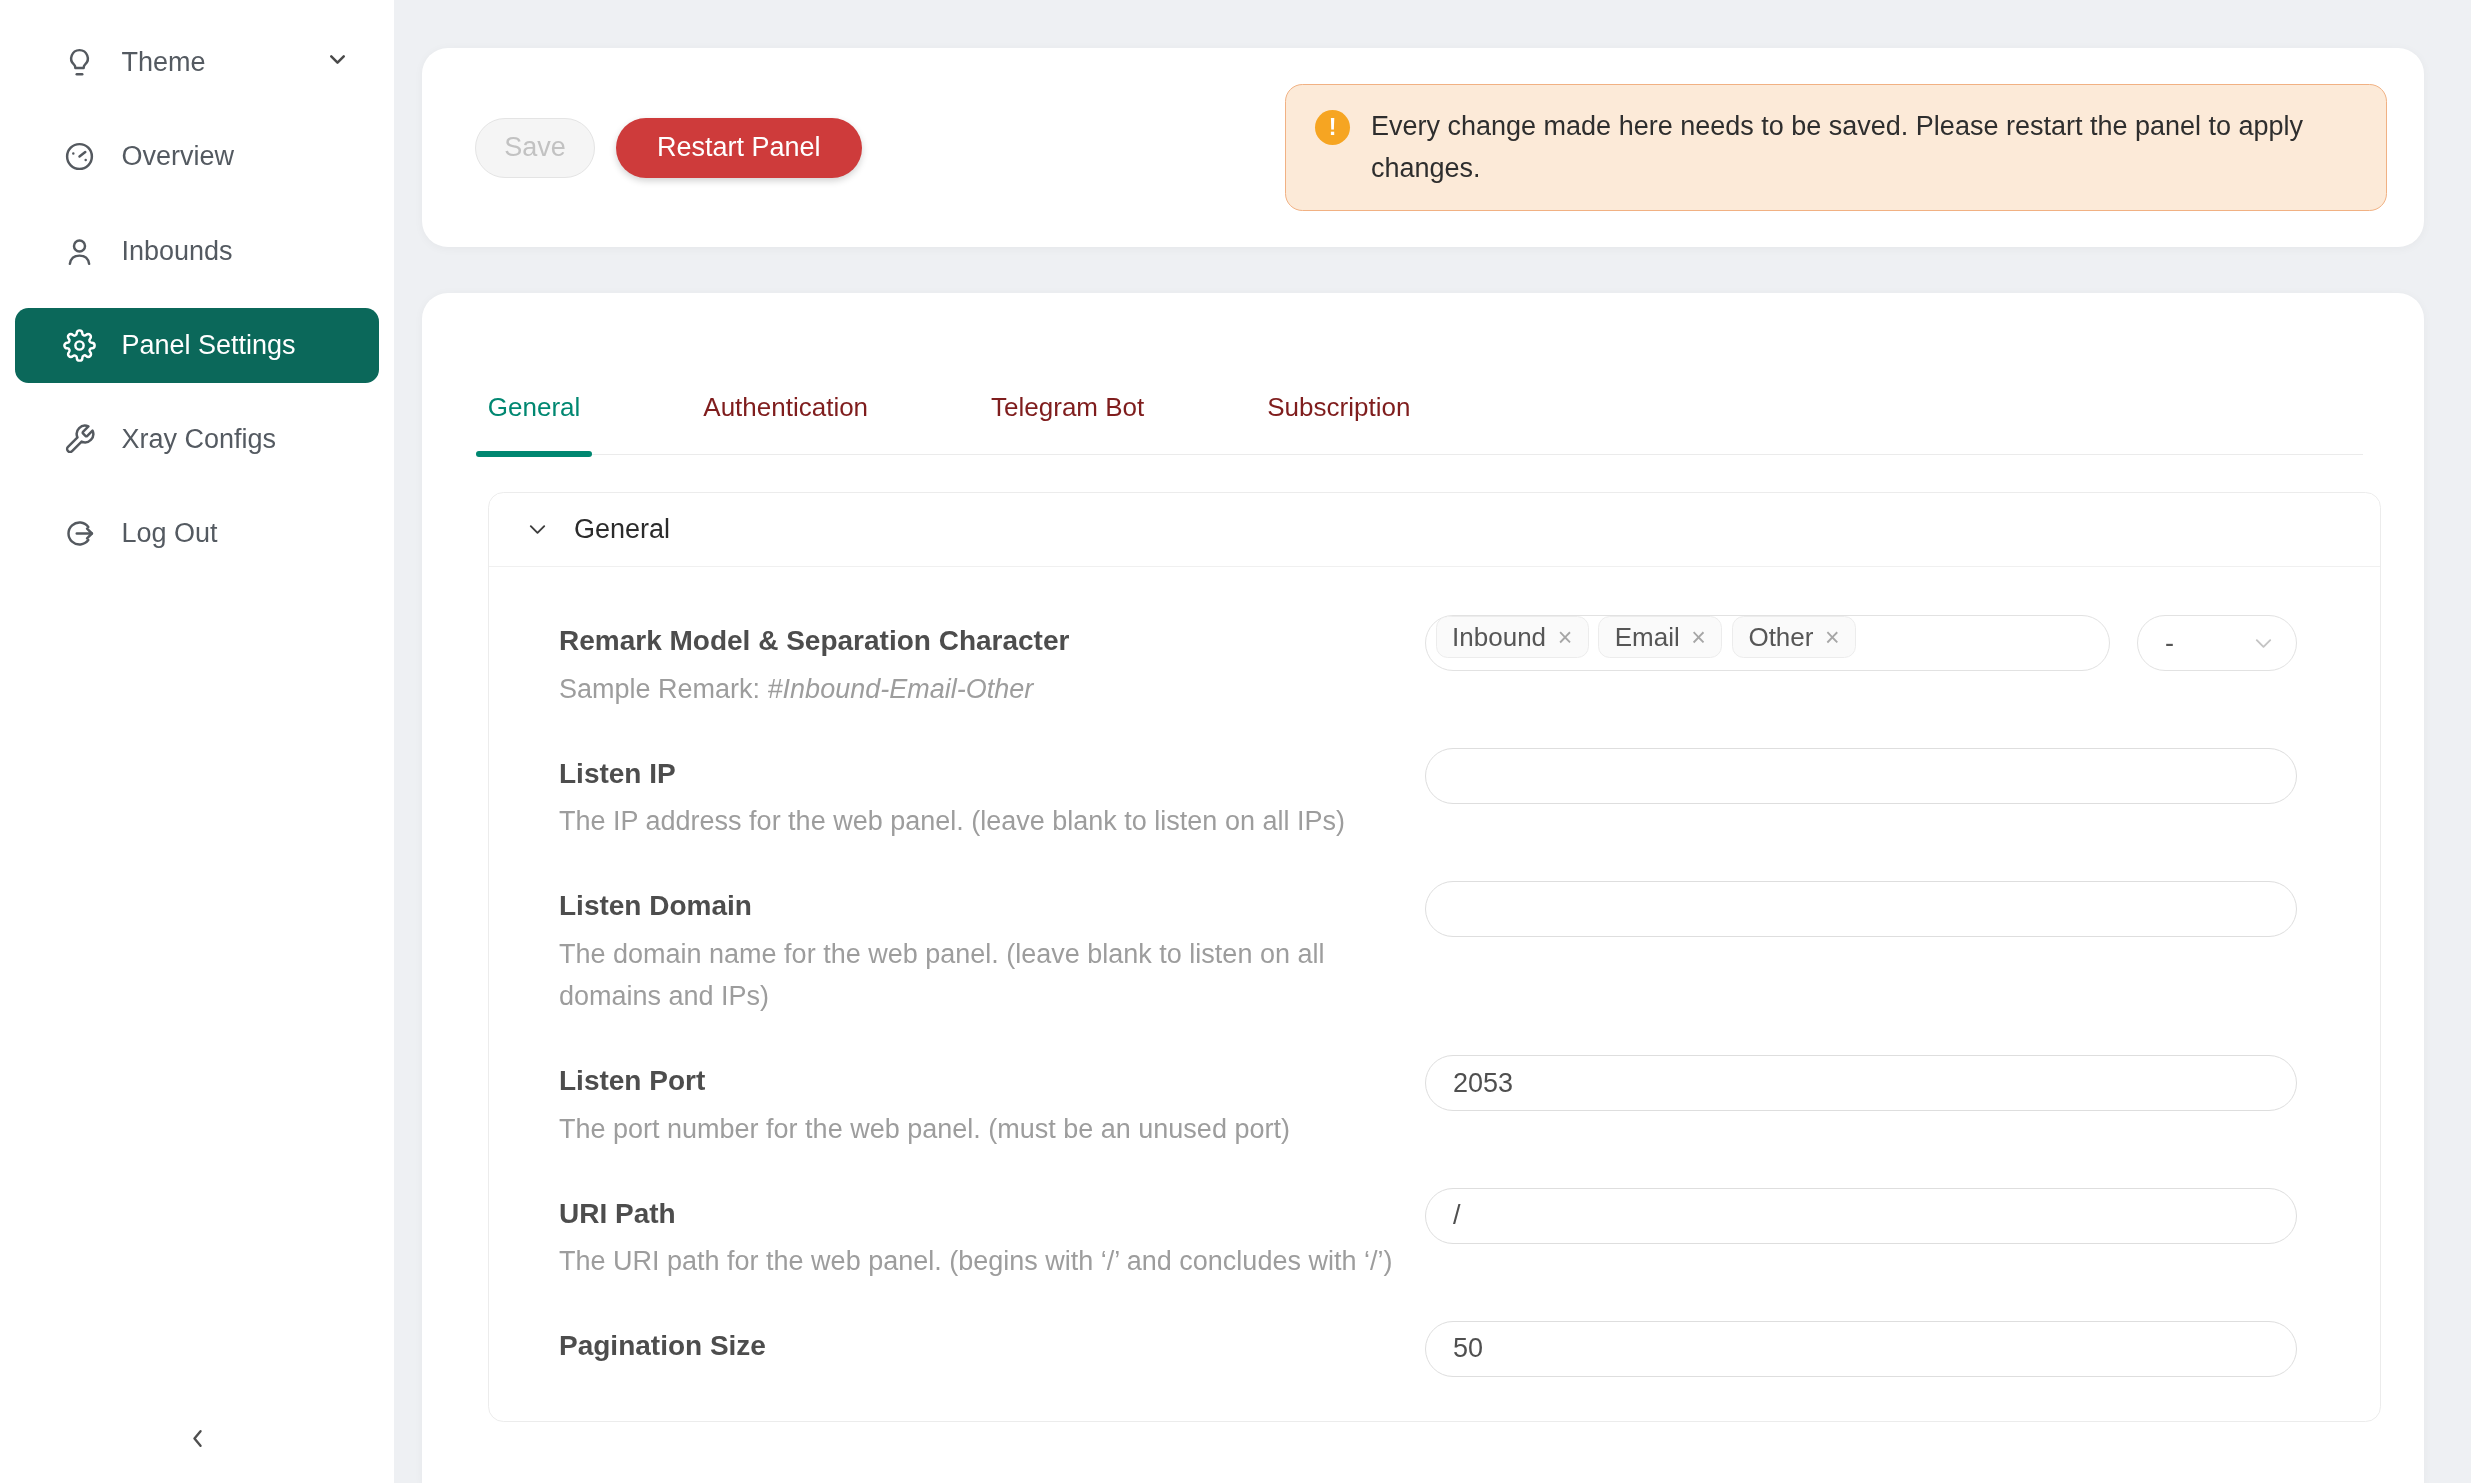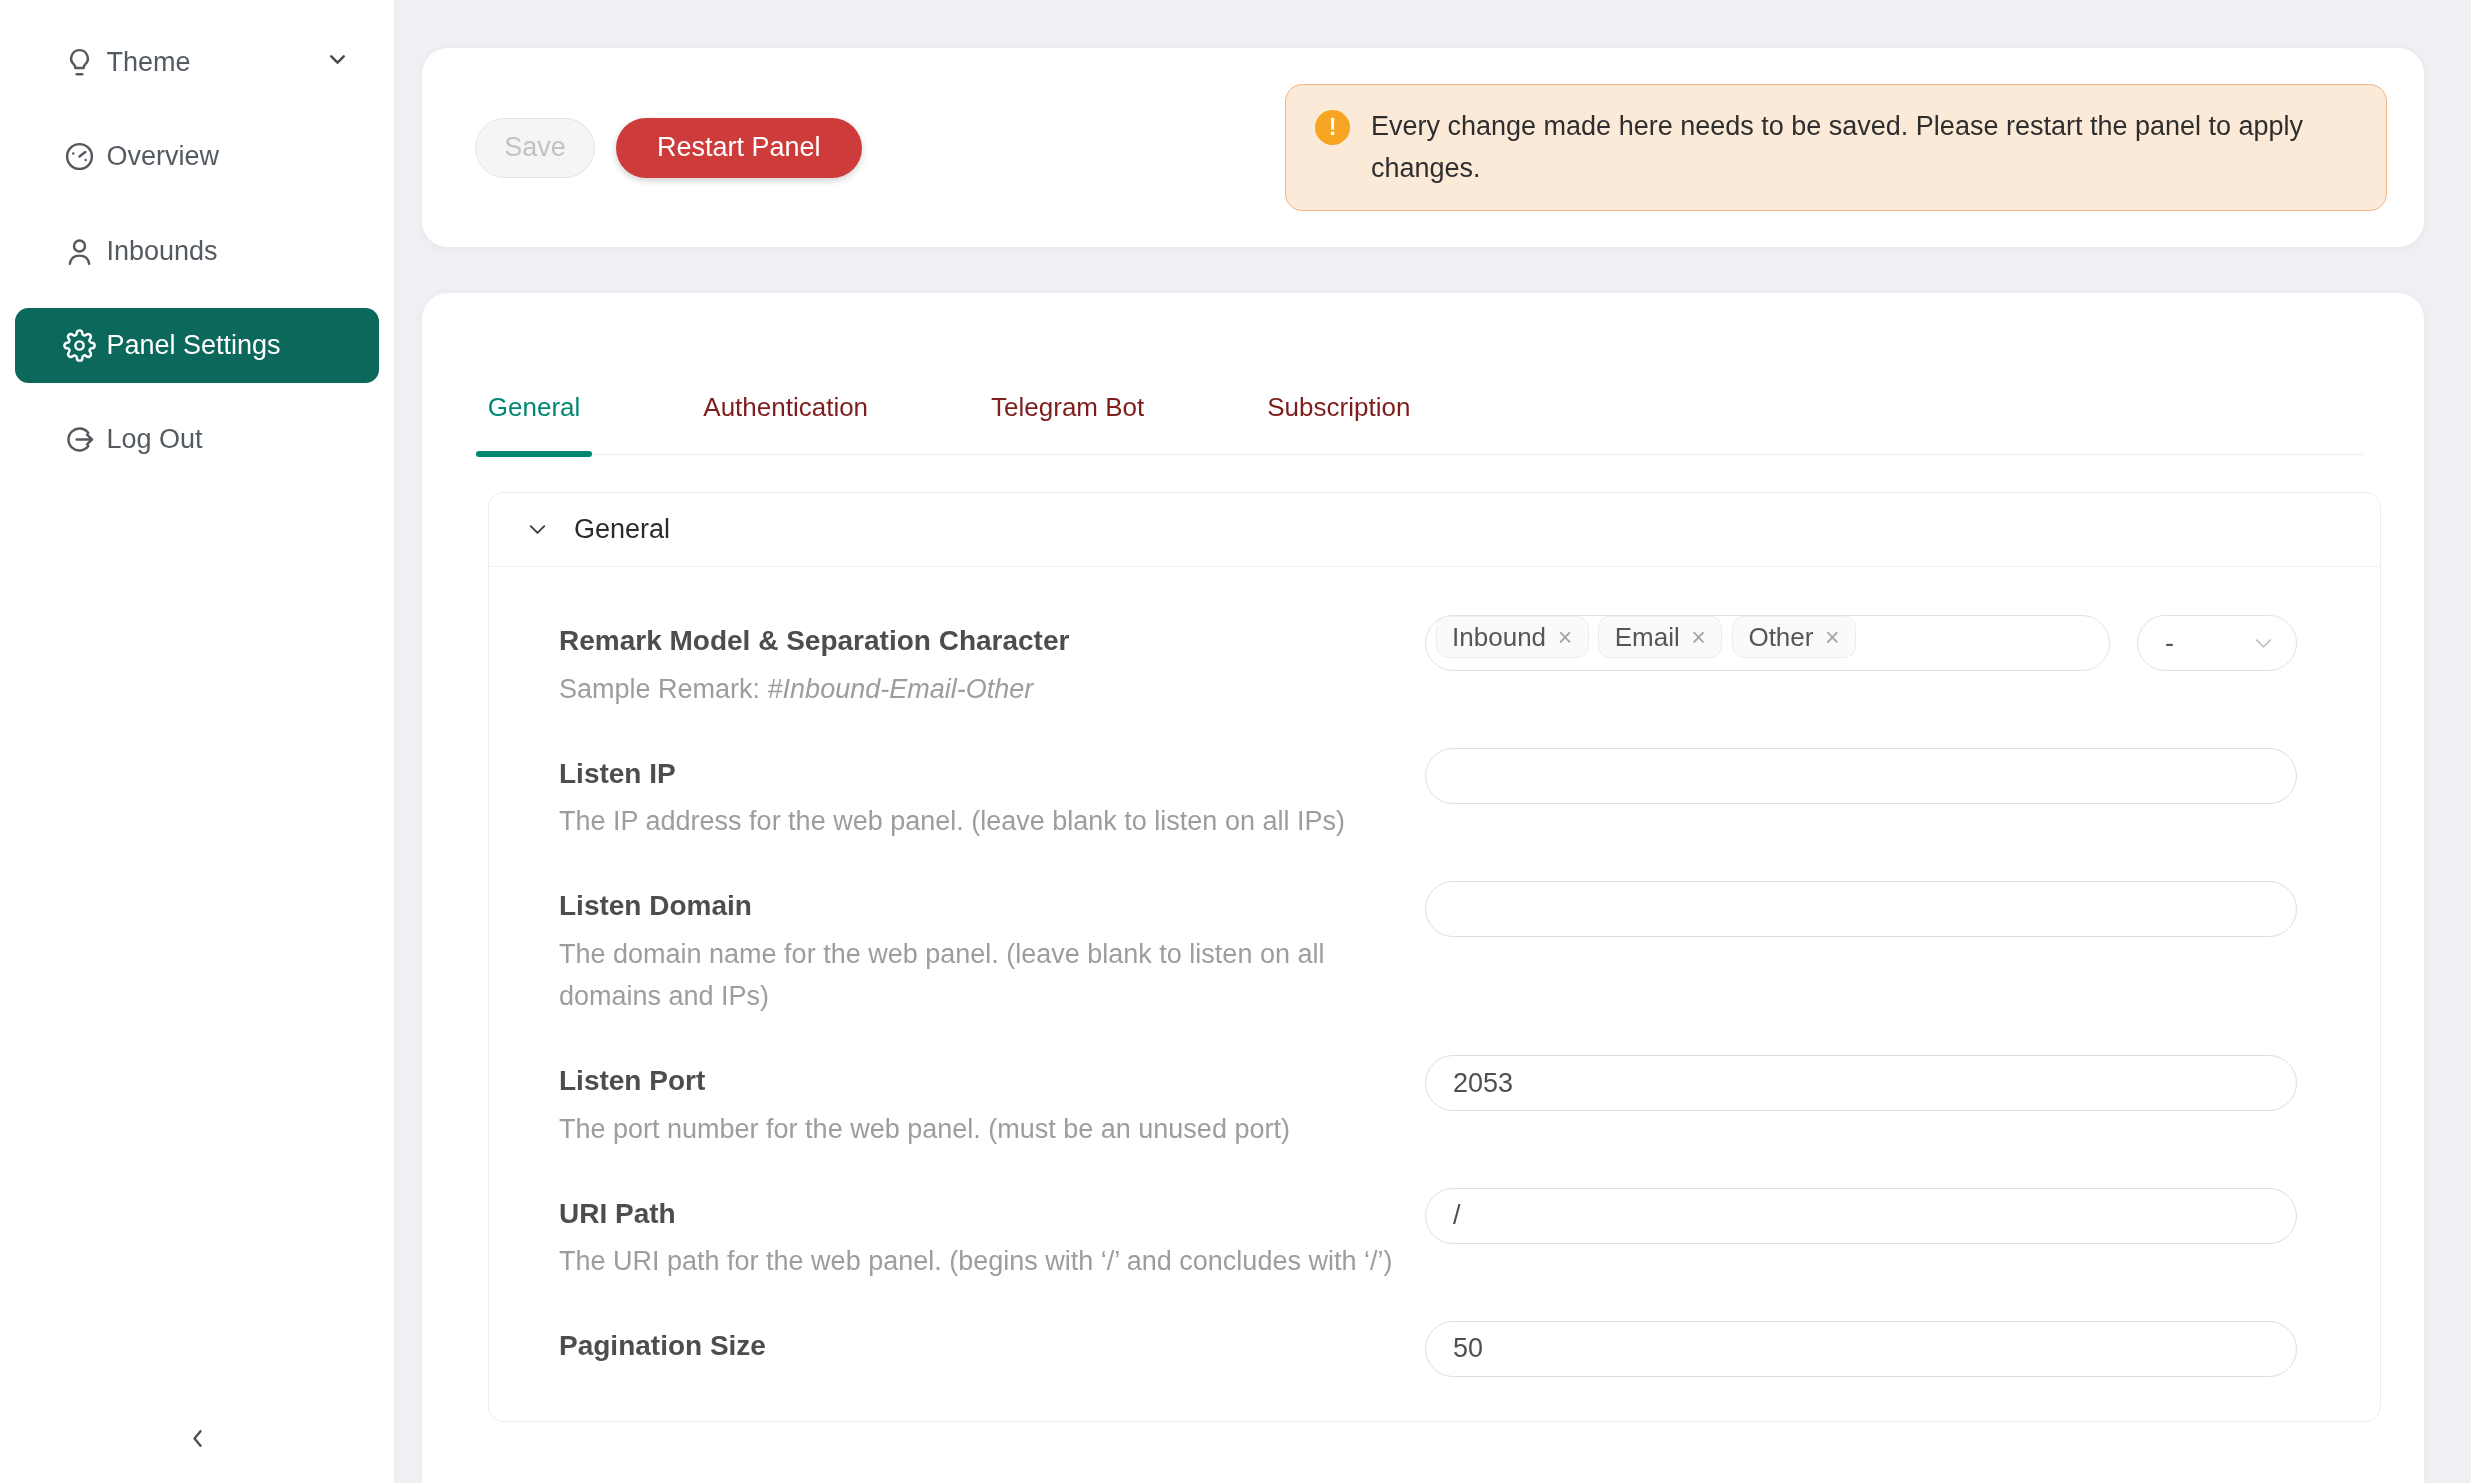--- a/index.html
+++ b/index.html
@@ -10,21 +10,21 @@
     display: flex;
     color: #444;
   }
   
   .sidebar {
     width: 394px; height: 100%; background: #ffffff;
     padding-top: 25px; position: relative; flex: none;
   }
   .side-item {
     height: 75px; margin: 0 15.4px 19.3px 15.4px; border-radius: 13.5px;
-    display: flex; align-items: center; gap: 10px;
+    display: flex; align-items: center; gap: 25px;
     padding: 0 29px 0 48px; font-size: 27px; color: #545a61;
     cursor: pointer;
   }
   .side-item svg { width: 33px; height: 33px; flex: none; stroke: #54595f; }
   .side-item.active { background: #0b685a; color: #ffffff; }
   .side-item.active svg { stroke: #ffffff; }
   .side-chevron { margin-left: auto; }
   .side-chevron svg { width: 25px; height: 25px; stroke: #4a4a4a; }
   .collapse-btn {
     position: absolute; bottom: 15.4px; left: 50%; transform: translateX(-50%);
@@ -175,20 +175,26 @@
   </div>
 
   <div class="side-item active">
     <svg viewBox="0 0 24 24" fill="none" stroke-width="1.8" stroke-linecap="round" stroke-linejoin="round">
       <circle cx="12" cy="12" r="3"></circle>
       <path d="M19.4 15a1.65 1.65 0 0 0 .33 1.82l.06.06a2 2 0 0 1 0 2.83 2 2 0 0 1-2.83 0l-.06-.06a1.65 1.65 0 0 0-1.82-.33 1.65 1.65 0 0 0-1 1.51V21a2 2 0 0 1-2 2 2 2 0 0 1-2-2v-.09A1.65 1.65 0 0 0 9 19.4a1.65 1.65 0 0 0-1.82.33l-.06.06a2 2 0 0 1-2.83 0 2 2 0 0 1 0-2.83l.06-.06a1.65 1.65 0 0 0 .33-1.82 1.65 1.65 0 0 0-1.51-1H3a2 2 0 0 1-2-2 2 2 0 0 1 2-2h.09A1.65 1.65 0 0 0 4.6 9a1.65 1.65 0 0 0-.33-1.82l-.06-.06a2 2 0 0 1 0-2.83 2 2 0 0 1 2.83 0l.06.06a1.65 1.65 0 0 0 1.82.33H9a1.65 1.65 0 0 0 1-1.51V3a2 2 0 0 1 2-2 2 2 0 0 1 2 2v.09a1.65 1.65 0 0 0 1 1.51 1.65 1.65 0 0 0 1.82-.33l.06-.06a2 2 0 0 1 2.83 0 2 2 0 0 1 0 2.83l-.06.06a1.65 1.65 0 0 0-.33 1.82V9a1.65 1.65 0 0 0 1.51 1H21a2 2 0 0 1 2 2 2 2 0 0 1-2 2h-.09a1.65 1.65 0 0 0-1.51 1z"></path>
     </svg>
     <span>Panel Settings</span>
   </div>
 
+  <div class="side-item">
+    <svg viewBox="0 0 24 24" fill="none" stroke-width="1.8" stroke-linecap="round" stroke-linejoin="round">
+      <path d="M14.7 6.3a1 1 0 0 0 0 1.4l1.6 1.6a1 1 0 0 0 1.4 0l3.77-3.77a6 6 0 0 1-7.94 7.94l-6.91 6.91a2.12 2.12 0 0 1-3-3l6.91-6.91a6 6 0 0 1 7.94-7.94l-3.76 3.76z"></path>
+    </svg>
+    <span>Xray Configs</span>
+  </div>
 
   <div class="side-item">
     <svg viewBox="0 0 24 24" fill="none" stroke-width="1.8" stroke-linecap="round" stroke-linejoin="round">
       <path d="M18.4 7.2A8 8 0 1 0 18.4 16.8"></path>
       <path d="M10 12h11"></path>
       <polyline points="17.5 8.5 21 12 17.5 15.5"></polyline>
     </svg>
     <span>Log Out</span>
   </div>
 

